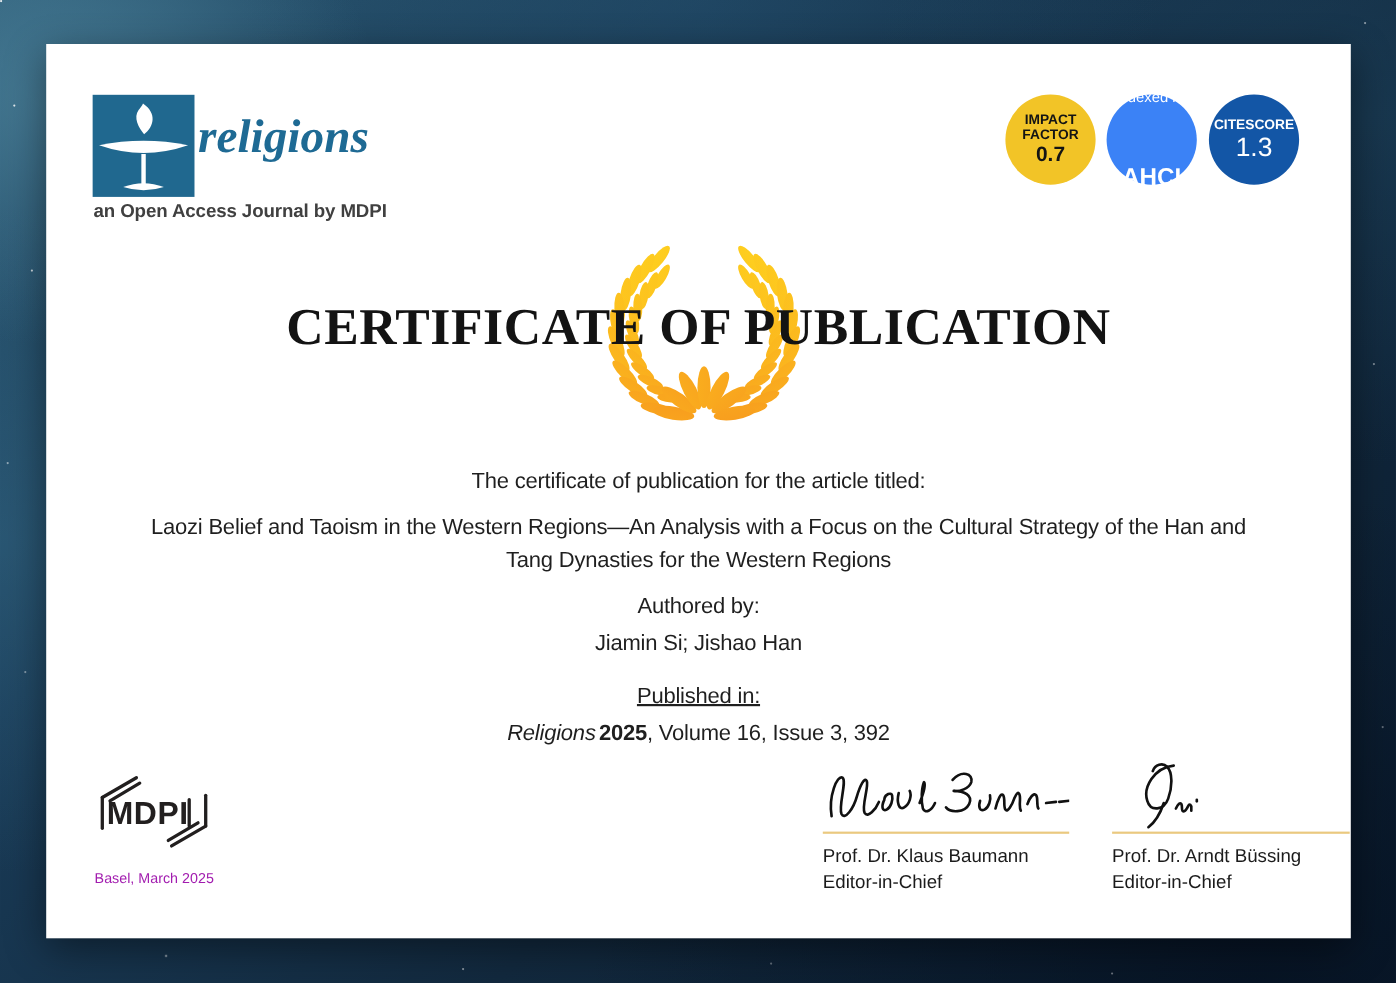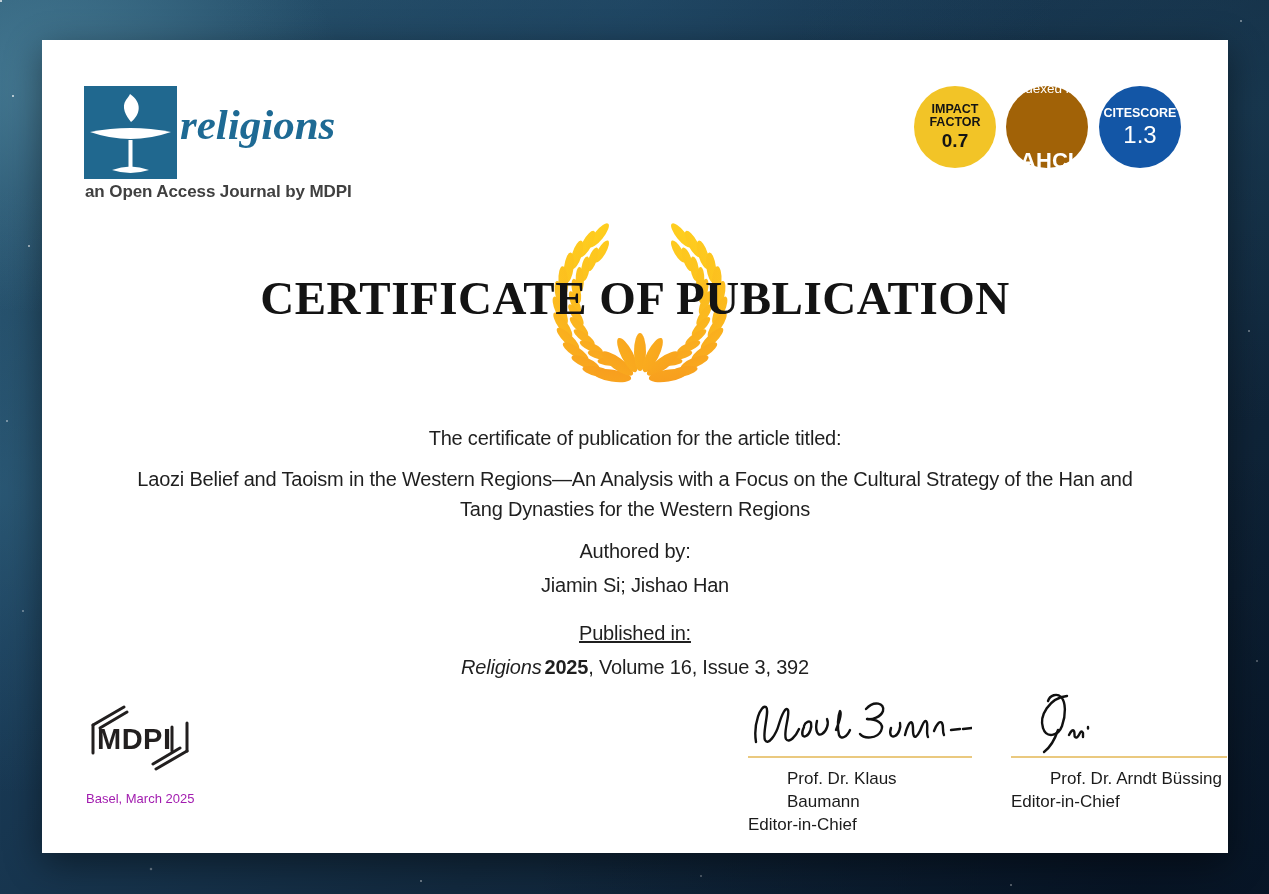--- a/index.html
+++ b/index.html
@@ -52,21 +52,21 @@
     font-size: 17px; font-weight: 600; color: #404040; letter-spacing: -0.1px;
   }
 
   .badge {
     position: absolute; top: 46px; width: 82px; height: 82px;
     border-radius: 50%;
     display: flex; flex-direction: column; align-items: center; justify-content: center;
     text-align: center; line-height: 1.05;
   }
   .badge.b1 { left: 872px; background: #f2c427; color: #141414; }
-  .badge.b2 { left: 964px; background: #a16207; color: #ffffff; gap: 46px; }
+  .badge.b2 { left: 964px; background: #3b82f6; color: #ffffff; gap: 46px; }
   .badge.b3 { left: 1057px; background: #1356a6; color: #ffffff; }
   .badge .lbl-sm  { font-size: 12.5px; font-weight: 700; }
   .badge .lbl-reg { font-size: 13.5px; font-weight: 400; }
   .badge .val-md  { font-size: 19px; font-weight: 700; margin-top: 2px; }
   .badge .val-lg  { font-size: 22px; font-weight: 700; margin-top: 6px; }
   .badge .val-xl  { font-size: 24px; font-weight: 400; margin-top: 2px; }
 
   
   .wreath { position: absolute; left: 498px; top: 168px; width: 200px; height: 206px; }
   .cert-title {
@@ -89,21 +89,21 @@
 
   
   .mdpi-logo { position: absolute; left: 40px; top: 658px; width: 116px; height: 80px; }
   .place-date { position: absolute; left: 44px; top: 751px; font-size: 13px; color: #a21caf; }
 
   .sig { position: absolute; top: 650px; }
   .sig.s1 { left: 706px; width: 224px; }
   .sig.s2 { left: 969px; width: 216px; }
   .sig .sig-img { display: block; height: 64px; }
   .sig .sig-line { border-top: 2px solid #eac97f; margin-top: 2px; }
-  .sig .sig-name { font-size: 17px; color: #1b1b1b; margin-top: 9px; line-height: 23px; margin-left: 39px; }
+  .sig .sig-name { font-size: 17px; color: #1b1b1b; margin-top: 9px; line-height: 23px; }
   .sig .sig-role { font-size: 17px; color: #1b1b1b; line-height: 23px; }
 </style>
 </head>
 <body>
 
 <div class="stars"></div>
 
 <div class="certificate">
 
   <svg class="logo-square" viewBox="0 0 93 93">

